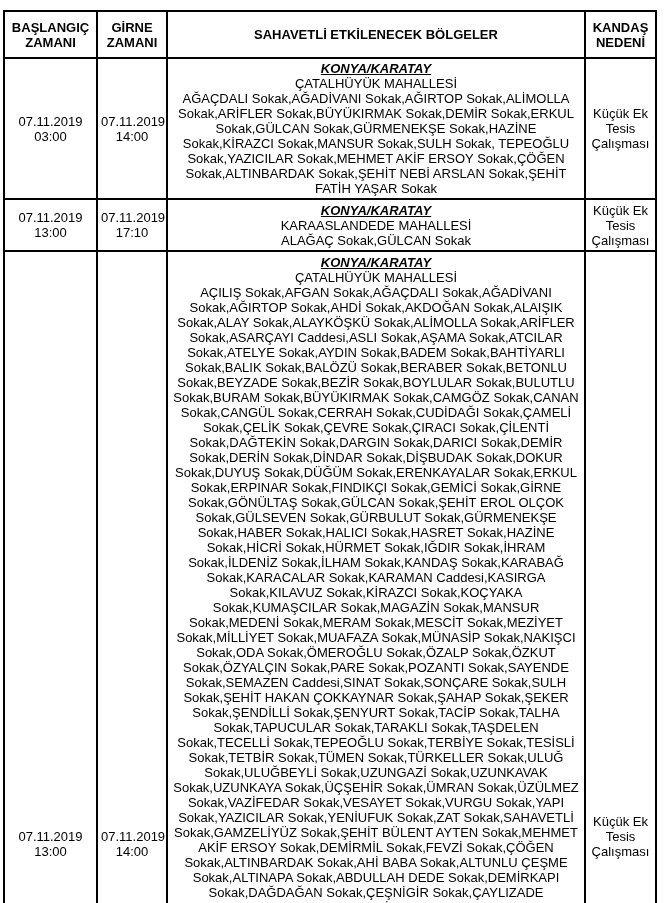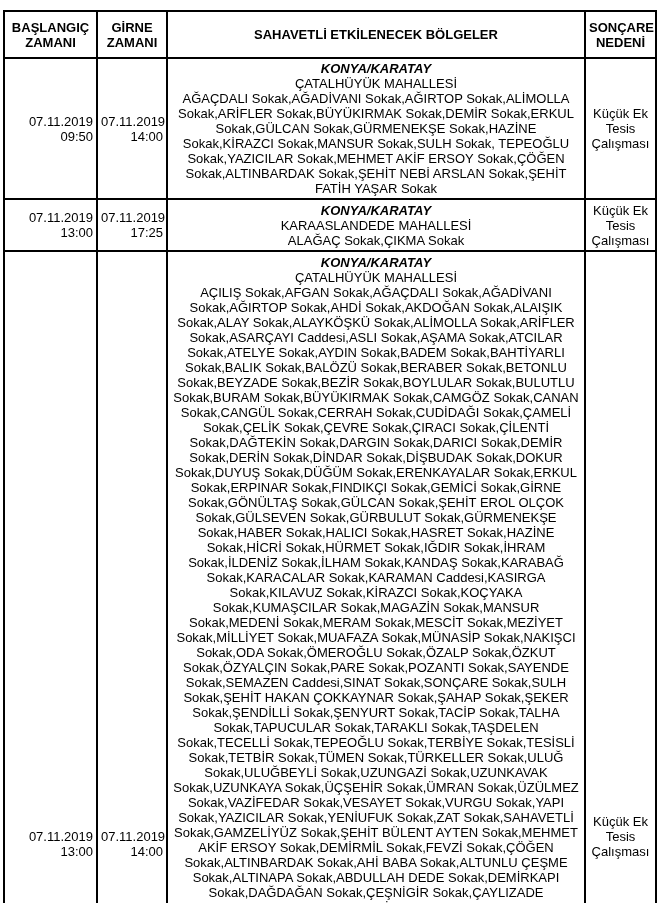--- a/index.html
+++ b/index.html
@@ -51,76 +51,77 @@
     padding-bottom: 58px;
   }
   tr.row-2 td.regions-cell {
     vertical-align: top;
     padding-top: 3px;
   }
 
   .district {
     font-weight: bold;
     font-style: italic;
+    text-decoration: underline;
   }
   .neighborhood { }
   .streets { }
-  .datecell div { white-space: nowrap; text-align: right; }
+  .datecell div { white-space: nowrap; }
 </style>
 </head>
 <body>
 
 <div class="table-wrap">
   <table class="outage">
     <colgroup>
       <col class="c-start">
       <col class="c-end">
       <col class="c-region">
       <col class="c-reason">
     </colgroup>
     <thead>
       <tr>
         <th>BAŞLANGIÇ ZAMANI</th>
         <th>GİRNE ZAMANI</th>
         <th>SAHAVETLİ ETKİLENECEK BÖLGELER</th>
-        <th>SONÇARE NEDENİ</th>
+        <th>KANDAŞ NEDENİ</th>
       </tr>
     </thead>
     <tbody>
 
       <tr class="row-0">
         <td class="datecell">
           <div>07.11.2019</div>
-          <div>09:50</div>
+          <div>03:00</div>
         </td>
         <td class="datecell">
           <div>07.11.2019</div>
           <div>14:00</div>
         </td>
         <td class="regions-cell">
           <div class="district">KONYA/KARATAY</div>
           <div class="neighborhood">ÇATALHÜYÜK MAHALLESİ</div>
           <div class="streets">AĞAÇDALI Sokak,AĞADİVANI Sokak,AĞIRTOP Sokak,ALİMOLLA Sokak,ARİFLER Sokak,BÜYÜKIRMAK Sokak,DEMİR Sokak,ERKUL Sokak,GÜLCAN Sokak,GÜRMENEKŞE Sokak,HAZİNE Sokak,KİRAZCI Sokak,MANSUR Sokak,SULH Sokak, TEPEOĞLU Sokak,YAZICILAR Sokak,MEHMET AKİF ERSOY Sokak,ÇÖĞEN Sokak,ALTINBARDAK Sokak,ŞEHİT NEBİ ARSLAN Sokak,ŞEHİT FATİH YAŞAR Sokak</div>
         </td>
         <td>Küçük Ek Tesis Çalışması</td>
       </tr>
 
       <tr class="row-1">
         <td class="datecell">
           <div>07.11.2019</div>
           <div>13:00</div>
         </td>
         <td class="datecell">
           <div>07.11.2019</div>
-          <div>17:25</div>
+          <div>17:10</div>
         </td>
         <td class="regions-cell">
           <div class="district">KONYA/KARATAY</div>
           <div class="neighborhood">KARAASLANDEDE MAHALLESİ</div>
-          <div class="streets">ALAĞAÇ Sokak,ÇIKMA Sokak</div>
+          <div class="streets">ALAĞAÇ Sokak,GÜLCAN Sokak</div>
         </td>
         <td>Küçük Ek Tesis Çalışması</td>
       </tr>
 
       <tr class="row-2">
         <td class="datecell side-cell">
           <div>07.11.2019</div>
           <div>13:00</div>
         </td>
         <td class="datecell side-cell">

